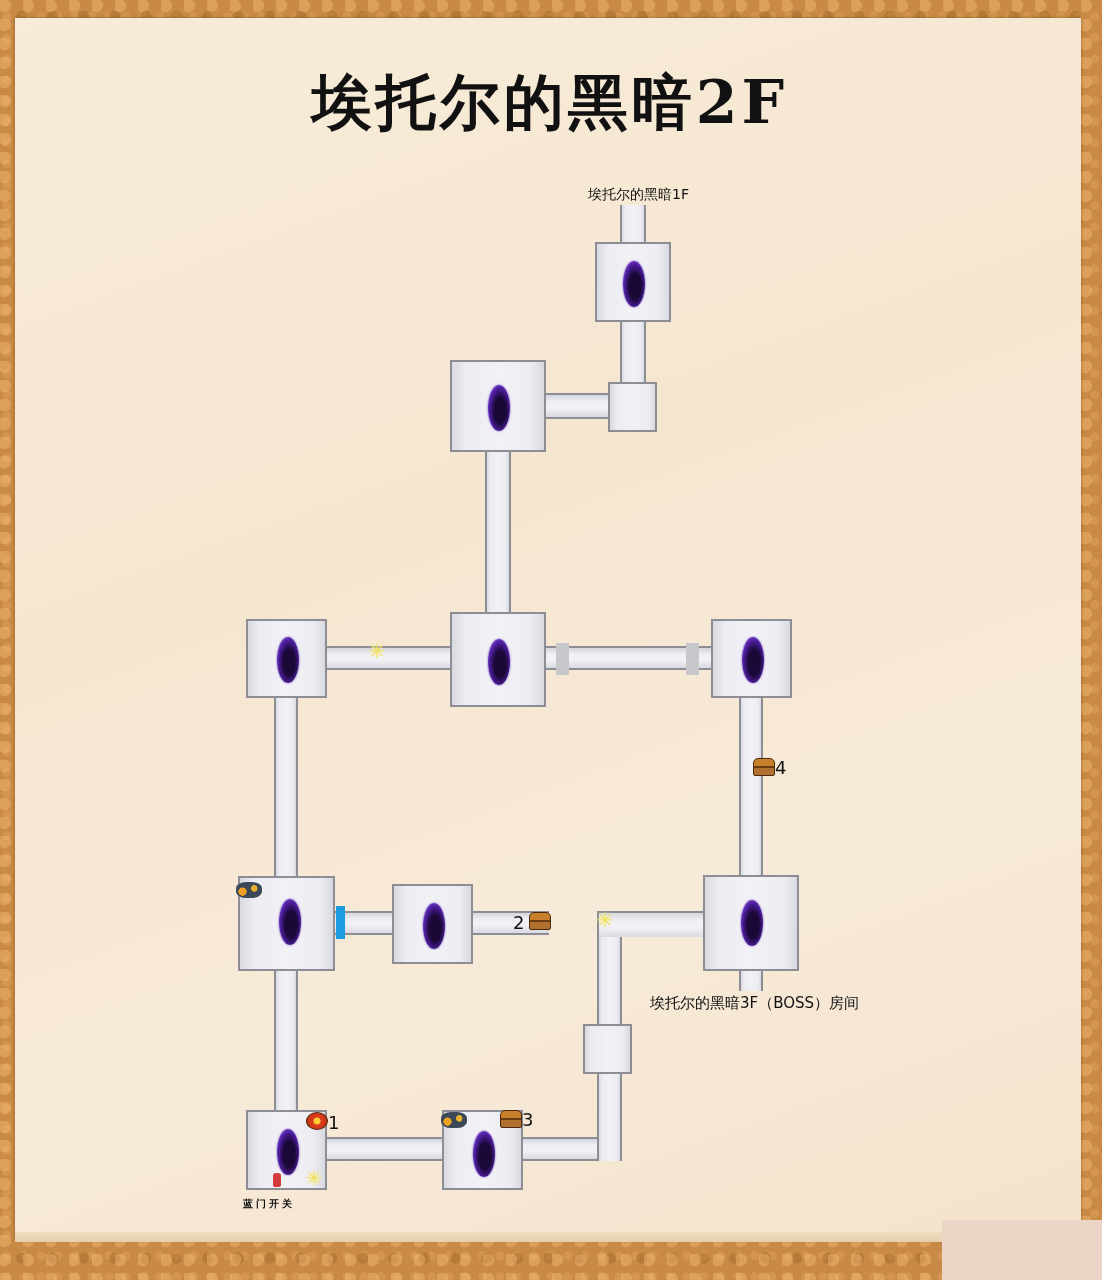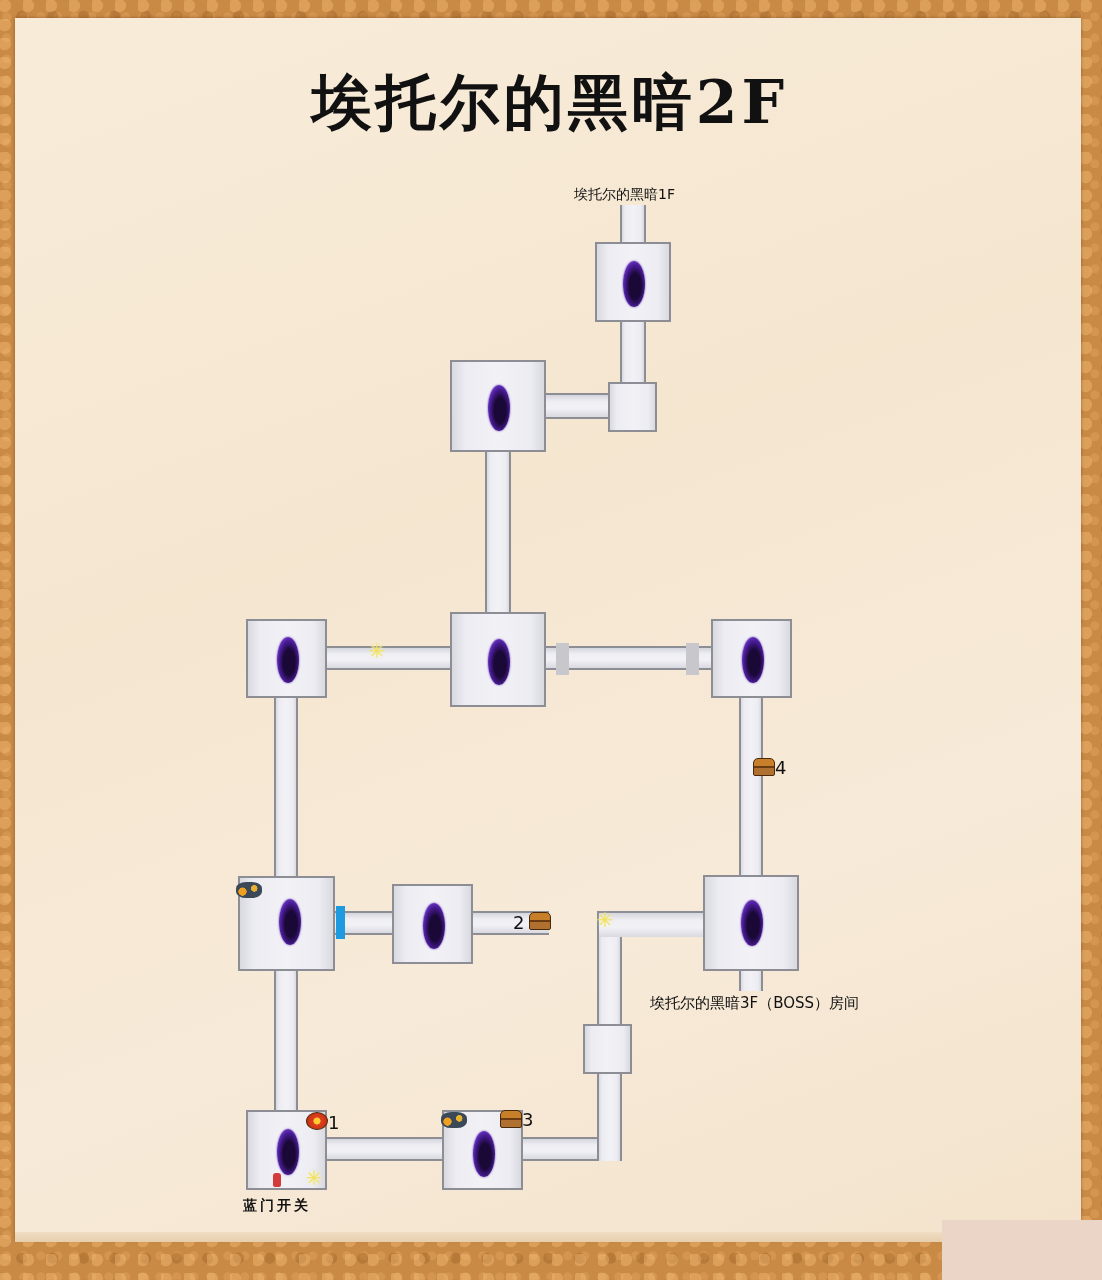--- a/index.html
+++ b/index.html
@@ -25,21 +25,21 @@
   .hall{border:2px solid #8d8d96;}
   .hall.h{background:linear-gradient(180deg,#d5d5dd,#eeeef3 30%,#f1f1f6 60%,#d9d9e0);}
   .hall.nob-l{border-left:none}.hall.nob-r{border-right:none}
   .hall.nob-t{border-top:none}.hall.nob-b{border-bottom:none}
   .portal{position:absolute;width:22px;height:46px;border-radius:50%;
     background:radial-gradient(ellipse at 55% 55%,#1a0836 0 35%,#4a1c98 60%,#7b44d8 80%,#a77ef0 95%);
     box-shadow:0 0 2px #5a2ab0;transform:translate(-50%,-50%);}
   .gate{position:absolute;background:#c8c8cc;}
   .bluedoor{position:absolute;background:#1e9be0;}
   .label{position:absolute;font-size:14px;color:#111;white-space:nowrap;}
-  .label.brush{font-family:Liberation Serif, serif;font-weight:bold;font-size:14px;letter-spacing:3px;}
+  .label.brush{font-family:Liberation Serif, serif;font-weight:bold;font-size:10px;letter-spacing:3px;}
   .num{position:absolute;font-size:18px;color:#111;line-height:18px;}
   .icon{position:absolute;transform:translate(-50%,-50%);}
   .chest{width:20px;height:16px;border-radius:5px 5px 2px 2px;
     background:linear-gradient(180deg,#c77f2a 0 45%,#6b3b12 45% 55%,#b07030 55%);border:1px solid #4a2a0a;}
   .chest.redgift{background:radial-gradient(circle,#ffcc33 0 25%,#e0401c 30%,#b52a10);border-radius:50%;}
   .ore{width:26px;height:16px;border-radius:40%;
     background:radial-gradient(circle at 25% 60%,#f0a020 0 18%,transparent 20%),
                radial-gradient(circle at 70% 40%,#e8b030 0 15%,transparent 17%),#3a4858;}
   .sparkle{color:#f0e060;font-size:20px;text-shadow:0 0 3px #fff6a0;}
   .potion{width:8px;height:14px;background:#d43a3a;border-radius:3px 3px 2px 2px;}
@@ -134,17 +134,17 @@
 <div class="num" style="left:513px;top:914px;">2</div>
 
 <div class="icon chest" style="left:511px;top:1119px;"></div>
 <div class="num" style="left:522px;top:1111px;">3</div>
 
 <div class="icon chest" style="left:764px;top:767px;"></div>
 <div class="num" style="left:775px;top:759px;">4</div>
 
 <div class="icon potion" style="left:277px;top:1180px;"></div>
 
-<div class="label" style="left:574px;top:186px;">埃托尔的黑暗1F</div>
+<div class="label" style="left:588px;top:186px;">埃托尔的黑暗1F</div>
 <div class="label" style="left:650px;top:994px;font-size:15px;">埃托尔的黑暗3F（BOSS）房间</div>
 <div class="label brush" style="left:243px;top:1197px;">蓝门开关</div>
 
 <div class="watermark"></div>
 
 </body></html>

